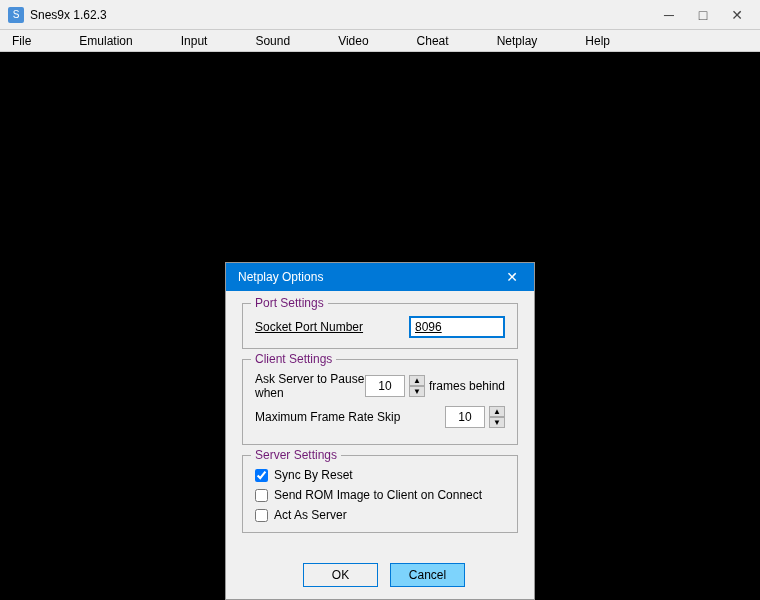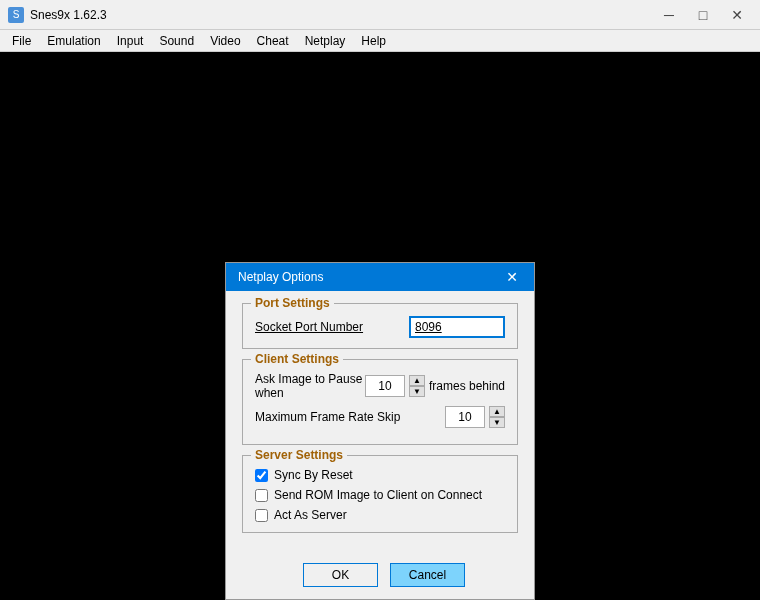--- a/index.html
+++ b/index.html
@@ -62,20 +62,21 @@
     }
 
     
     .menu-bar {
       background: #f0f0f0;
       height: 22px;
       display: flex;
       align-items: center;
       padding: 0 4px;
       border-bottom: 1px solid #ccc;
+      gap: 32px;
     }
 
     .menu-item {
       padding: 2px 8px;
       font-size: 12px;
       color: #000;
       cursor: pointer;
       height: 100%;
       display: flex;
       align-items: center;
@@ -142,22 +143,22 @@
       background: #f0f0f0;
     }
 
     .section-label {
       position: absolute;
       top: -8px;
       left: 8px;
       background: #f0f0f0;
       padding: 0 4px;
       font-size: 12px;
-      font-weight: bold;
-      color: #a16207;
+      font-weight: normal;
+      color: #701a75;
     }
 
     
     .port-settings-row {
       display: flex;
       align-items: center;
       justify-content: space-between;
       margin-top: 4px;
       text-decoration: underline;
     }
@@ -326,21 +327,21 @@
           <span class="section-label">Port Settings</span>
           <div class="port-settings-row">
             <span class="port-label">Socket Port Number</span>
             <input class="port-input" type="text" value="8096" style="">
           </div>
         </div>
 
         <div class="section-group">
           <span class="section-label">Client Settings</span>
           <div class="client-row">
-            <span class="client-label">Ask Image to Pause when</span>
+            <span class="client-label">Ask Server to Pause when</span>
             <div class="spinner-container">
               <input class="spinner-input" type="text" value="10" style="">
               <div class="spinner-buttons">
                 <button class="spinner-btn">▲</button>
                 <button class="spinner-btn">▼</button>
               </div>
             </div>
             <span class="frames-label">frames behind</span>
           </div>
           <div class="client-row">

